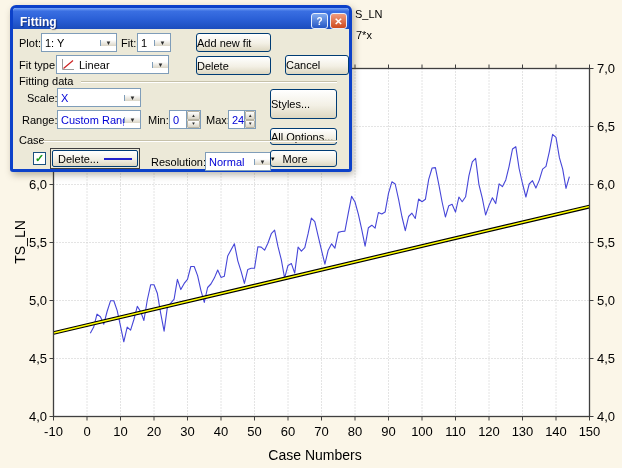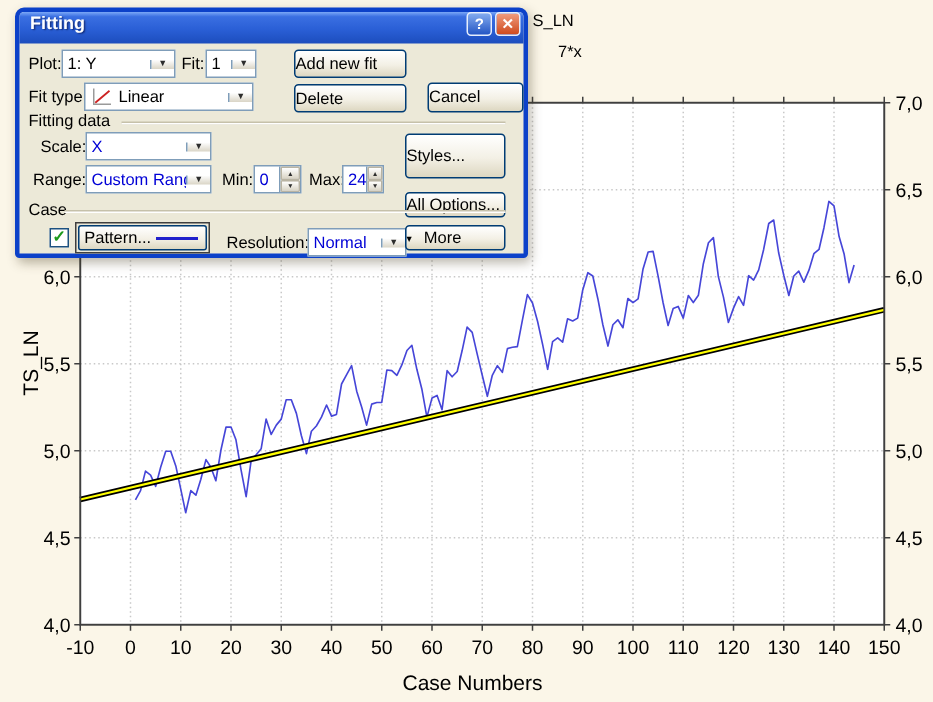--- a/index.html
+++ b/index.html
@@ -7,21 +7,21 @@
        font-family:"Liberation Sans",sans-serif;position:relative}
   svg text{font-family:"Liberation Sans",sans-serif}
   .tick{font-size:13px;fill:#000}
   .axis-title{font-size:14px;fill:#000}
   .frag{position:absolute;font-size:11px;color:#000000;white-space:nowrap}
 
   
   .dialog{position:absolute;left:10px;top:5px;width:342px;height:167px;box-sizing:border-box;
           border:3px solid #0c41c9;border-radius:6px 6px 3px 3px;background:#ece9d8;
           box-shadow:2px 3px 7px rgba(60,50,20,.35)}
-  .titlebar{height:21px;display:flex;align-items:flex-start;padding:0 2px 0 7px;
+  .titlebar{height:21px;display:flex;align-items:flex-end;padding:0 2px 0 7px;
             border-radius:3px 3px 0 0;
             background:linear-gradient(180deg,#7aa7f7 0%,#3a6fe2 15%,#2a5fd6 55%,#1c4dbd 100%)}
   .title-text{color:#fff;font-weight:bold;font-size:12px;flex:1;
               text-shadow:1px 1px 1px rgba(0,0,40,.5)}
   .tb-btn{width:17px;height:16px;border-radius:3px;border:1px solid #e6eefc;margin-left:2px;
           display:flex;align-items:center;justify-content:center;color:#fff;
           font-size:10px;font-weight:bold;box-sizing:border-box;cursor:default}
   .tb-help{background:linear-gradient(#83abef,#2456c4)}
   .tb-close{background:linear-gradient(#f09c7e,#ce491d)}
   .dlg-body{position:relative;height:140px;font-size:11px;color:#000}
@@ -176,21 +176,21 @@
       <text x="47" y="131" text-anchor="end" class="tick">6,5</text>
       <text x="597" y="131" text-anchor="start" class="tick">6,5</text>
       <text x="47" y="73" text-anchor="end" class="tick">7,0</text>
       <text x="597" y="73" text-anchor="start" class="tick">7,0</text>
     </g>
   <text class="axis-title" x="315" y="460" text-anchor="middle">Case Numbers</text>
   <text class="axis-title" x="25" y="242" text-anchor="middle" transform="rotate(-90 25 242)">TS_LN</text>
 </svg>
 
 <div class="frag" style="left:355px;top:8px">S_LN</div>
-<div class="frag" style="left:372px;top:29px">7*x</div>
+<div class="frag" style="left:356px;top:29px">7*x</div>
 
 <div class="dialog">
   <div class="titlebar">
     <span class="title-text">Fitting</span>
     <span class="tb-btn tb-help">?</span>
     <span class="tb-btn tb-close">✕</span>
   </div>
 
   <div class="dlg-body">
 
@@ -263,21 +263,21 @@
     <div class="btn" style="left:257px;top:99px;width:67px;height:17px">
         <span>All Options...</span>
       </div>
 
     <span class="lbl" style="left:6px;top:105px">Case</span>
     <div class="etch" style="left:30px;top:111px;width:294px"></div>
 
     <span class="cb" style="left:20px;top:123px">✓</span>
     <div class="pframe" style="left:37px;top:119px;width:90px;height:21px">
       <div class="pbtn">
-        <span class="ptxt">Pattern...</span>
+        <span class="ptxt">Delete...</span>
         <span class="line-sample"></span>
       </div>
     </div>
     <span class="lbl" style="left:138px;top:127px">Resolution:</span>
     <div class="combo" style="left:192px;top:123px;width:66px">
       <span class="val blue">Normal</span>
       <span class="arrow">▼</span>
     </div>
     <div class="btn" style="left:257px;top:121px;width:67px;height:17px">
       <span class="more-glyph">▾</span>

